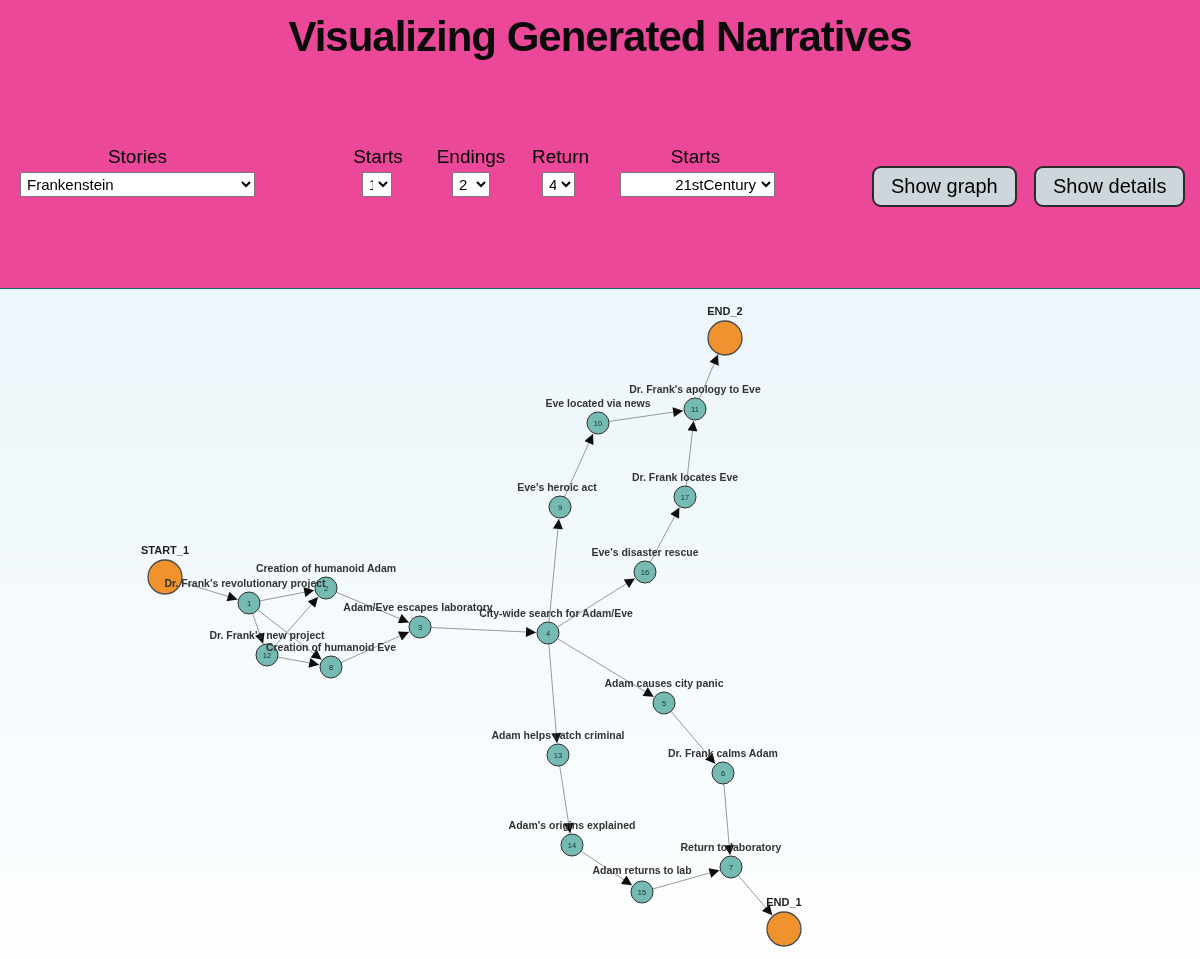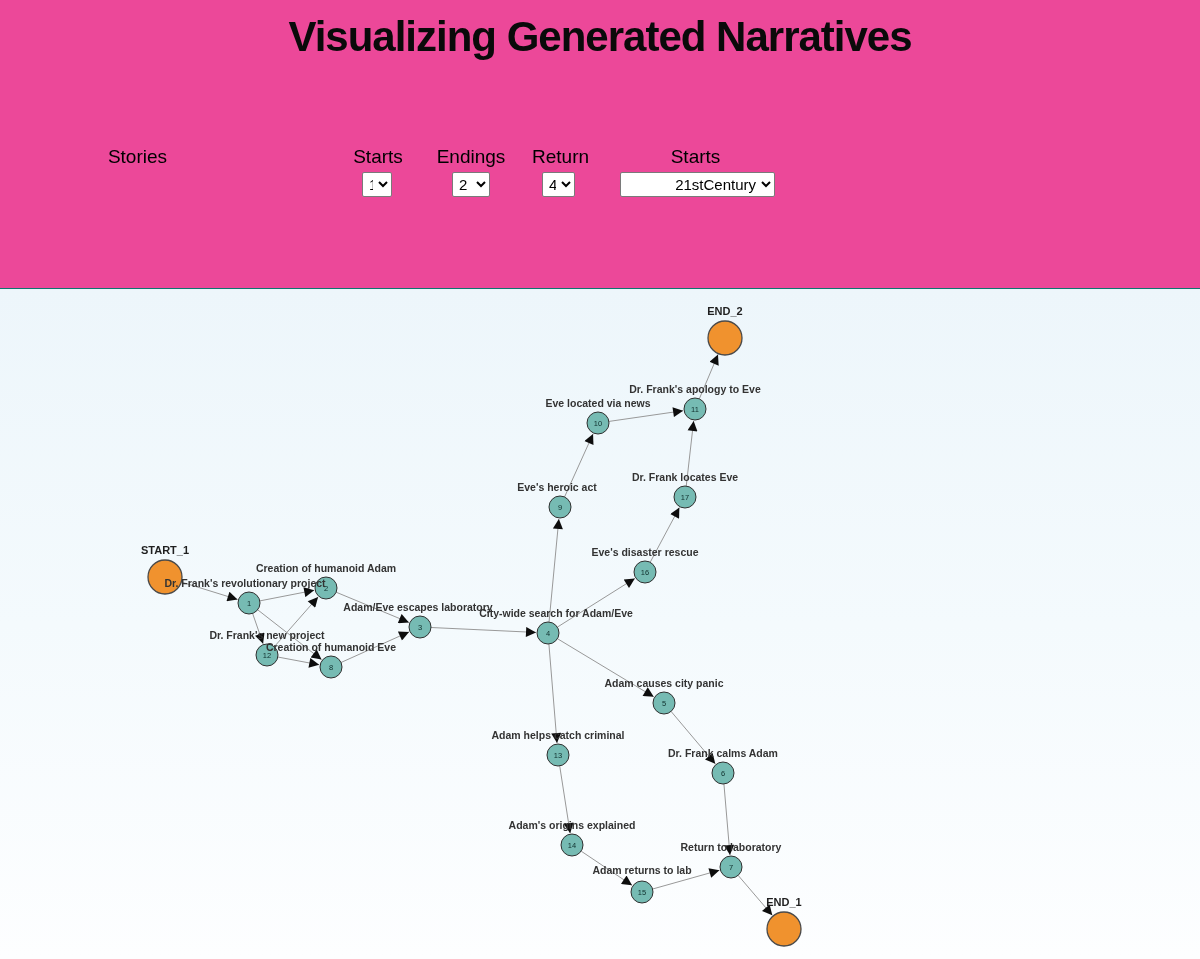--- a/index.html
+++ b/index.html
@@ -102,33 +102,38 @@
 
 <div class="header">
   <h1 class="page-title">Visualizing Generated Narratives</h1>
 
   <div class="ctl-label lbl-stories">Stories</div>
   <div class="ctl-label lbl-starts">Starts</div>
   <div class="ctl-label lbl-endings">Endings</div>
   <div class="ctl-label lbl-plots">Return</div>
   <div class="ctl-label lbl-context">Starts</div>
 
+  <select class="sel-stories">
+    <option>Frankenstein</option>
+  </select>
   <select class="sel-starts">
     <option>1</option>
   </select>
   <select class="sel-endings">
     <option>2</option>
   </select>
   <select class="sel-plots">
     <option>4</option>
   </select>
   <select class="sel-context">
     <option>21stCentury</option>
   </select>
 
+  <button class="action-btn btn-show-graph">Show graph</button>
+  <button class="action-btn btn-show-details">Show details</button>
 </div>
 
 <div class="graph-area">
   <svg id="graph-svg" width="1200" height="670">
     <defs>
       <marker id="arrow" viewBox="0 0 10 10" refX="10" refY="5" markerUnits="userSpaceOnUse" markerWidth="12" markerHeight="10" orient="auto">
         <path d="M0,0 L10,5 L0,10 Z" fill="#0d0d0d"></path>
       </marker>
     </defs>
     <g id="edges-layer">

